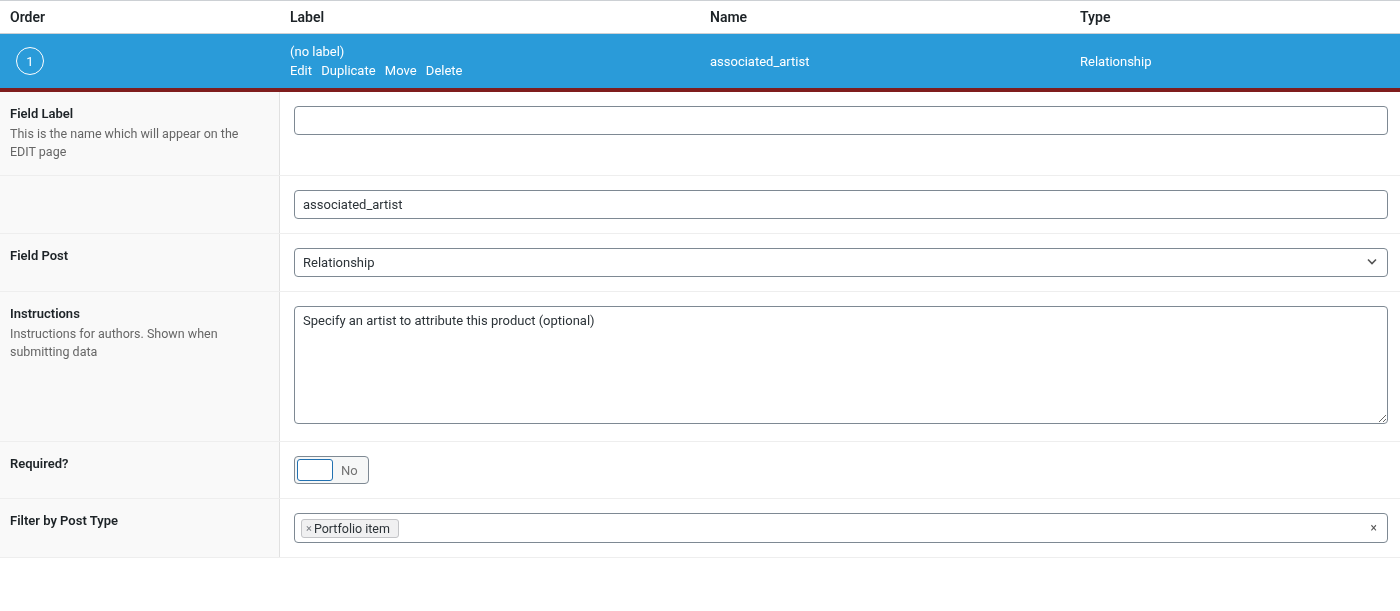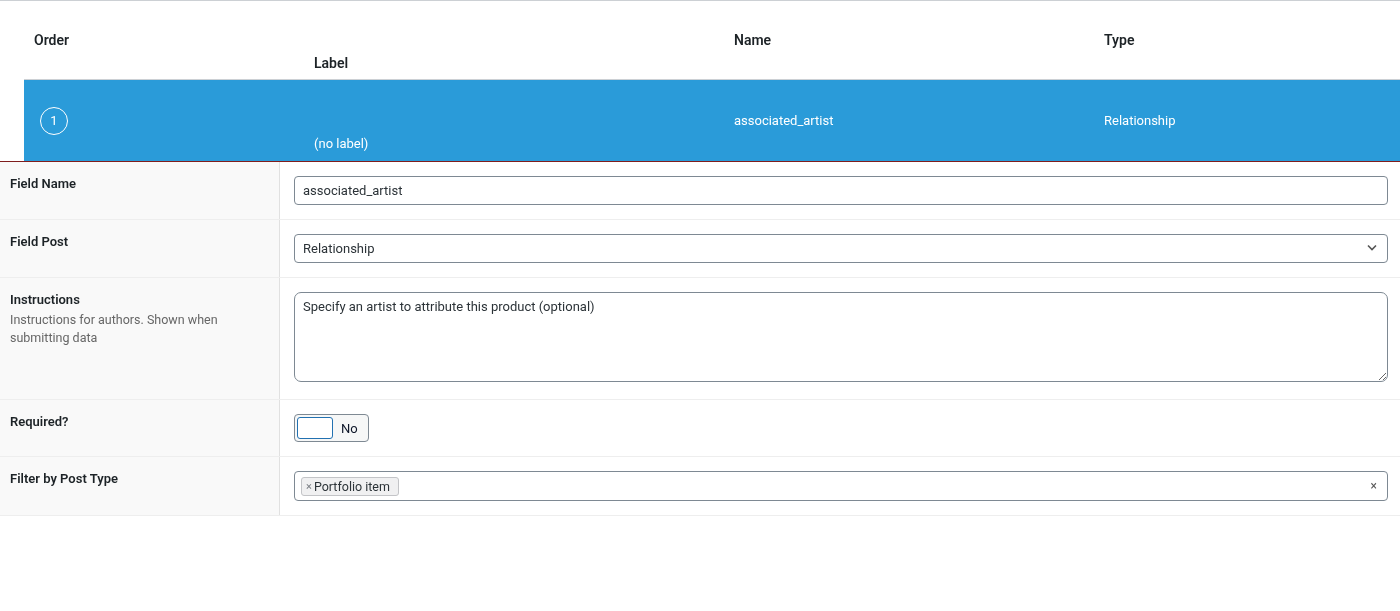--- a/index.html
+++ b/index.html
@@ -3,34 +3,34 @@
 <meta charset="utf-8">
 <style>
   * { box-sizing: border-box; margin: 0; padding: 0; }
   body {
     font-family: -apple-system, BlinkMacSystemFont, "Segoe UI", Roboto, Oxygen-Sans, Ubuntu, Cantarell, "Helvetica Neue", sans-serif;
     font-size: 13px;
     color: #1d2327;
     background: #fff;
     width: 1400px;
   }
-  .table-wrap { border-top: 1px solid #ccd0d4; border-bottom: 1px solid #7f1d1d; padding-left: 24px; }
+  .table-wrap { border-top: 1px solid #ccd0d4; border-bottom: 4px solid #7f1d1d; }
   .header-row, .sel-row {
     display: flex;
     align-items: center;
   }
   .header-row {
     background: #fff;
     font-weight: 600;
     font-size: 14px;
     border-bottom: 1px solid #ccd0d4;
     padding: 8px 0 8px 10px;
   }
   .col-order { width: 280px; padding-left: 0; }
-  .col-label { width: 420px; margin-top: 46px; }
+  .col-label { width: 420px; }
   .col-name  { width: 350px; }
   .col-type  { flex: 1; margin-left: 20px; }
   .sel-row {
     background: #2a9bd9;
     color: #fff;
     padding: 10px 0 10px 10px;
   }
   .order-circle {
     width: 28px; height: 28px;
     border: 1px solid #fff;
@@ -64,42 +64,42 @@
   input[type=text], select, textarea {
     width: 100%;
     border: 1px solid #7e8993;
     border-radius: 4px;
     padding: 6px 8px;
     font-size: 13px;
     font-family: inherit;
     background: #fff;
     color: #2c3338;
   }
-  textarea { height: 90px; resize: both; border-radius: 7px; }
+  textarea { height: 118px; resize: both; }
   .select-wrap { position: relative; }
   .select-wrap select { appearance: none; padding-right: 28px; }
   .select-wrap .chev {
     position: absolute; right: 10px; top: 50%; transform: translateY(-50%);
     pointer-events: none; color: #555;
   }
   .toggle {
     display: inline-flex; align-items: center;
     border: 1px solid #7e8993;
     border-radius: 4px;
     background: #f6f7f7;
     padding: 2px 10px 2px 2px;
     gap: 8px;
   }
   .toggle .knob {
     width: 36px; height: 22px;
     border: 1px solid #2271b1;
     border-radius: 3px;
     background: #fff;
   }
-  .toggle .state { font-size: 13px; color: #0f172a; }
+  .toggle .state { font-size: 13px; color: #737373; }
   .token-field {
     position: relative;
     display: flex; align-items: center;
     border: 1px solid #7e8993;
     border-radius: 4px;
     padding: 4px 28px 4px 6px;
     min-height: 30px;
     background: #fff;
   }
   .token {
@@ -128,32 +128,46 @@
     <div class="col-name">Name</div>
     <div class="col-type">Type</div>
   </div>
 
   <div class="sel-row">
     <div class="col-order">
       <div class="order-circle">1</div>
     </div>
     <div class="col-label">
       <div class="sel-label">(no label)</div>
+      <div class="row-actions">
+        <span>Edit</span>
+        <span>Duplicate</span>
+        <span>Move</span>
+        <span>Delete</span>
+      </div>
     </div>
     <div class="col-name">associated_artist</div>
     <div class="col-type">Relationship</div>
   </div>
 </div>
 
 <div class="settings">
 
-
-  <div class="setting-row">
-    <div class="setting-label">
-      <div class="lbl-title">Field Name</div>
+  <div class="setting-row">
+    <div class="setting-label">
+      <div class="lbl-title">Field Label</div>
+      <div class="lbl-desc">This is the name which will appear on the EDIT page</div>
+    </div>
+    <div class="setting-input">
+      <input type="text" value="" style="">
+    </div>
+  </div>
+
+  <div class="setting-row">
+    <div class="setting-label">
     </div>
     <div class="setting-input">
       <input type="text" value="associated_artist" style="">
     </div>
   </div>
 
   <div class="setting-row">
     <div class="setting-label">
       <div class="lbl-title">Field Post</div>
     </div>

